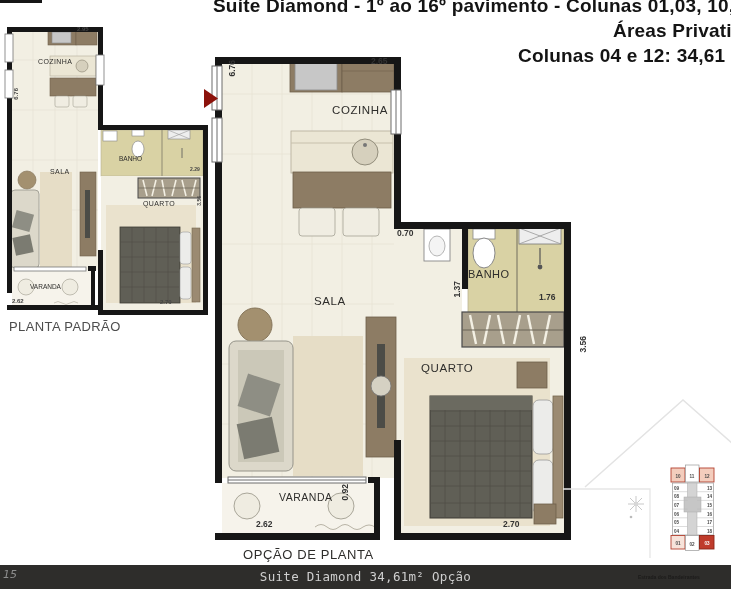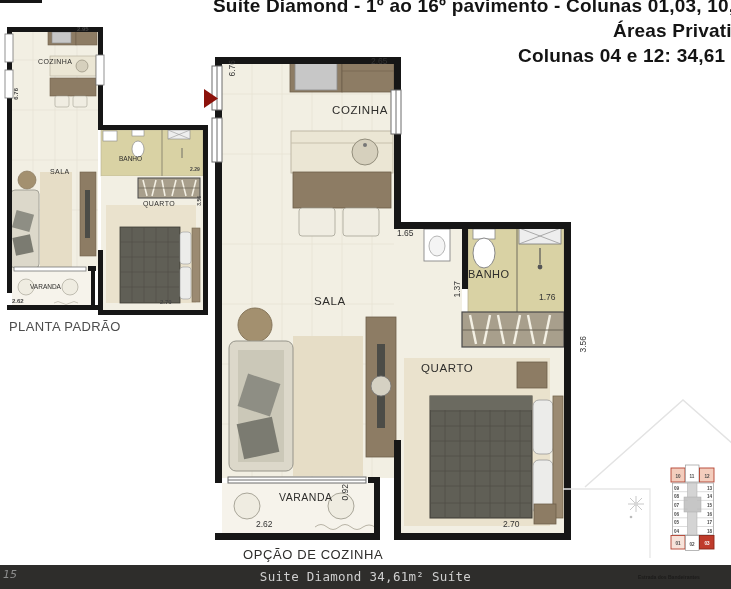--- a/index.html
+++ b/index.html
@@ -2,21 +2,21 @@
 <html><head>
 <meta charset="utf-8">
 <style>
   html,body{margin:0;padding:0;background:#fff;}
   #stage{position:relative;width:731px;height:589px;background:#ffffff;overflow:hidden;
          font-family:"Liberation Sans",sans-serif;}
   .hline{position:absolute;font-weight:bold;color:#141414;font-size:19px;white-space:nowrap;letter-spacing:.2px;}
   .lbl{position:absolute;font-weight:normal;color:#2e2d2b;white-space:nowrap;}
   .room-m{font-size:11.5px;letter-spacing:.6px;}
   .room-s{font-size:7px;letter-spacing:.4px;}
-  .dim-m{position:absolute;font-size:8.5px;font-weight:400;color:#333;white-space:nowrap;text-align:right;}
+  .dim-m{position:absolute;font-size:8.5px;font-weight:700;color:#333;white-space:nowrap;text-align:right;}
   .dim-s{position:absolute;font-size:6px;font-weight:600;color:#444;white-space:nowrap;}
   .vert{writing-mode:vertical-rl;transform:rotate(180deg);}
   .cap-m{font-size:13px;letter-spacing:.6px;}
   .cap-s{font-size:13px;letter-spacing:.4px;}
   #footer-bar{position:absolute;left:0;top:565px;width:731px;height:24px;background:#2e2d2b;}
   #page-num{position:absolute;left:3px;top:3px;font-style:italic;font-size:11px;color:#8d8d8d;
             font-family:"DejaVu Sans",sans-serif;}
   #bar-title{position:absolute;left:0;right:0;top:4px;text-align:center;color:#cfcfcf;
              font-family:"DejaVu Sans Mono",monospace;font-size:12.5px;letter-spacing:.3px;}
   #bar-watermark{position:absolute;left:638px;top:9px;font-size:5px;font-weight:bold;color:#1c1b1a;}
@@ -326,28 +326,28 @@
   <div class="dim-s" style="left:160px;top:299px;">2.70</div>
   <div class="lbl cap-s" style="left:9px;top:319px;color:#4d4d4d;">PLANTA PADRÃO</div>
 
   <div class="lbl room-m" style="left:332px;top:104px;">COZINHA</div>
   <div class="lbl room-m" style="left:314px;top:295px;">SALA</div>
   <div class="lbl" style="left:468px;top:268px;font-size:11px;letter-spacing:.5px;">BANHO</div>
   <div class="lbl room-m" style="left:421px;top:362px;">QUARTO</div>
   <div class="lbl" style="left:279px;top:491px;font-size:10.5px;letter-spacing:.5px;">VARANDA</div>
   <div class="dim-m" style="left:371px;top:56px;">2.65</div>
   <div class="dim-m vert" style="left:227px;top:60px;">6.76</div>
-  <div class="dim-m" style="left:397px;top:228px;">1.65</div>
+  <div class="dim-m" style="left:397px;top:228px;">0.70</div>
   <div class="dim-m vert" style="left:452px;top:281px;">1.37</div>
   <div class="dim-m" style="left:539px;top:292px;">1.76</div>
   <div class="dim-m vert" style="left:578px;top:336px;">3.56</div>
   <div class="dim-m vert" style="left:340px;top:484px;">0.92</div>
   <div class="dim-m" style="left:256px;top:519px;">2.62</div>
   <div class="dim-m" style="left:503px;top:519px;">2.70</div>
-  <div class="lbl cap-m" style="left:243px;top:547px;">OPÇÃO DE COZINHA</div>
+  <div class="lbl cap-m" style="left:243px;top:547px;">OPÇÃO DE PLANTA</div>
 
   <div id="footer-bar">
     <span id="page-num">15</span>
-    <div id="bar-title">Suite Diamond 34,61m² Suíte</div>
+    <div id="bar-title">Suite Diamond 34,61m² Opção</div>
     <span id="bar-watermark">Estrada dos Bandeirantes</span>
   </div>
 
 </div>
 
 </body></html>

